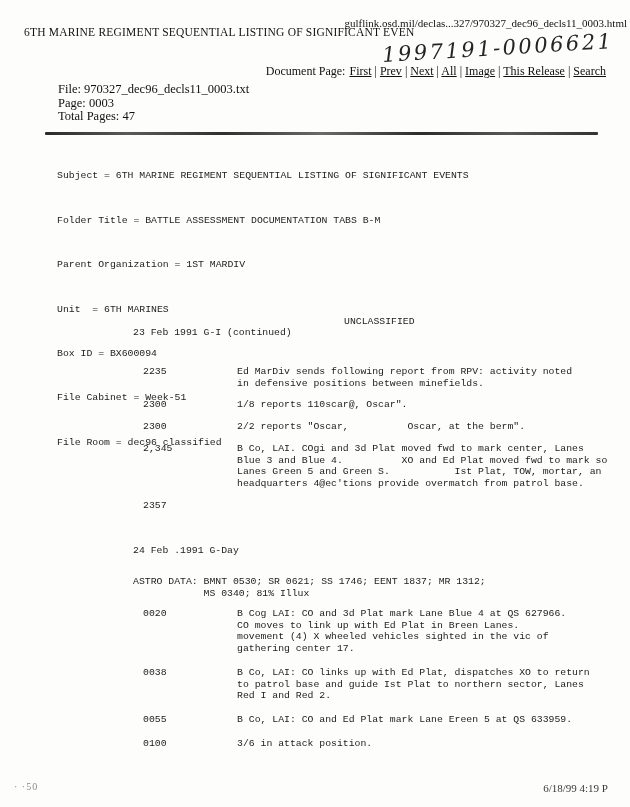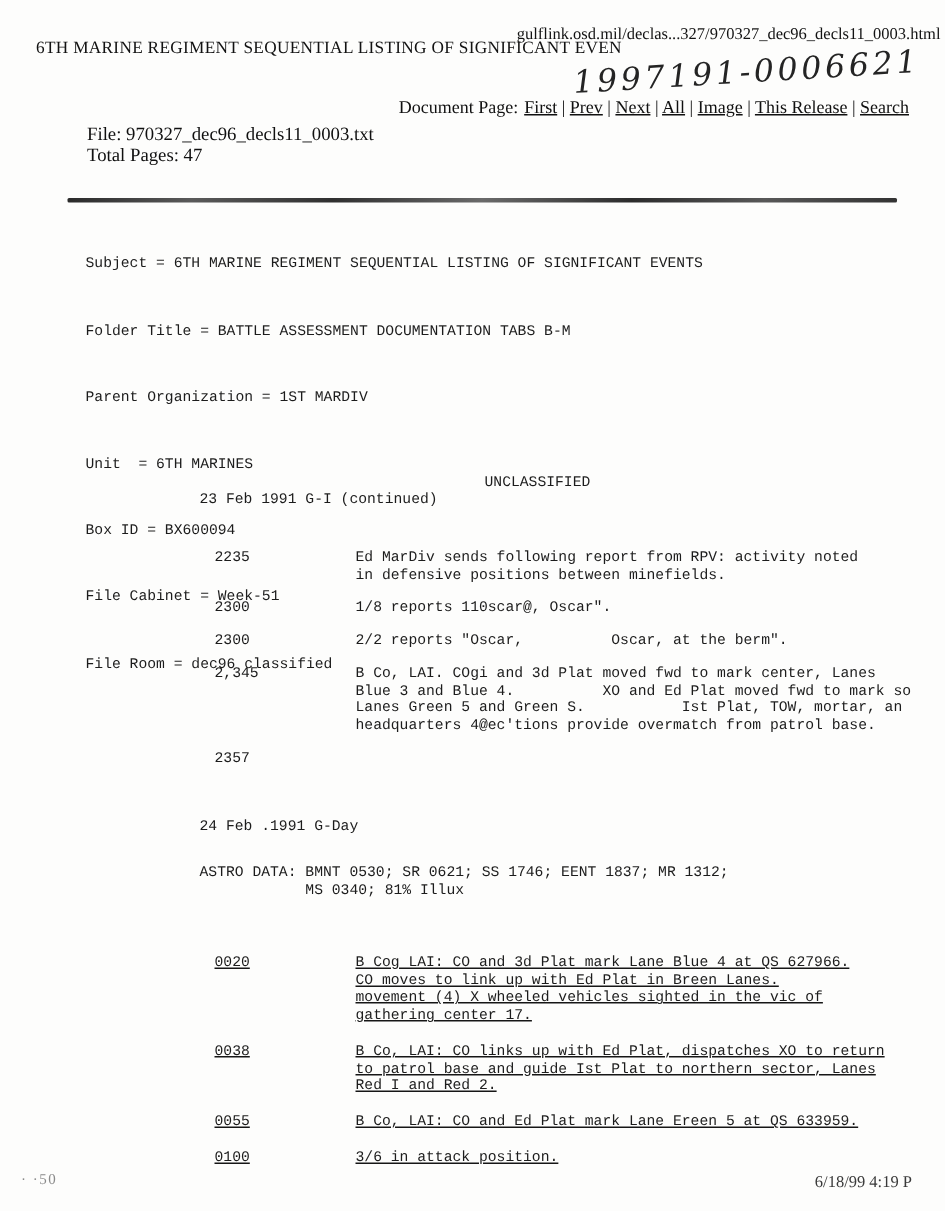--- a/index.html
+++ b/index.html
@@ -50,26 +50,26 @@
     border-radius:1px;
   }
   
   .mono{
     font-family:"Liberation Mono", monospace;
     font-size:9.8px;line-height:11.7px;
     color:#1c1c1c;white-space:pre;
   }
   .meta{position:absolute;top:147px;left:57px;}
   .meta .mline{margin-bottom:9.3px;}
-  .classif{position:absolute;top:316px;left:323px;}
+  .classif{position:absolute;top:316px;left:344px;}
   .h-section1{position:absolute;top:327px;left:133px;}
   .h-section2{position:absolute;top:545px;left:133px;}
   .astro{position:absolute;top:576px;left:133px;}
   .events1{position:absolute;top:366px;left:143px;width:480px;}
-  .events2{position:absolute;top:636px;left:143px;width:480px;text-decoration:underline;}
+  .events2{position:absolute;top:608px;left:143px;width:480px;}
   .event{display:flex;margin-bottom:10px;}
   .events2 .event{margin-bottom:12px;}
   .event .time{width:94px;flex:none;}
   .event .etext{flex:1;}
   
   .foot-left{
     position:absolute;top:781px;left:14px;
     font-size:10px;color:#8a8a8a;letter-spacing:1px;
   }
   .foot-right{
@@ -83,20 +83,21 @@
 <div class="hdr-title">6TH MARINE REGIMENT SEQUENTIAL LISTING OF SIGNIFICANT EVEN</div>
 <div class="hdr-url">gulflink.osd.mil/declas...327/970327_dec96_decls11_0003.html</div>
 <div class="handwrite">1997191-0006621</div>
 
 <div class="docnav">
   <span class="navlabel">Document Page:</span><span class="navlink"><span class="lnk">First</span></span><span class="navlink"><span class="lnk">Prev</span></span><span class="navlink"><span class="lnk">Next</span></span><span class="navlink"><span class="lnk">All</span></span><span class="navlink"><span class="lnk">Image</span></span><span class="navlink"><span class="lnk">This Release</span></span><span class="navlink"><span class="lnk">Search</span></span>
 </div>
 
 <div class="fileinfo">
   <div>File: 970327_dec96_decls11_0003.txt</div>
+  <div>Page: 0003</div>
   <div>Total Pages: 47</div>
 </div>
 
 <div class="rule"></div>
 
 <div class="meta mono">
   <div class="mline">Subject = 6TH MARINE REGIMENT SEQUENTIAL LISTING OF SIGNIFICANT EVENTS</div>
   <div class="mline">Folder Title = BATTLE ASSESSMENT DOCUMENTATION TABS B-M</div>
   <div class="mline">Parent Organization = 1ST MARDIV</div>
   <div class="mline">Unit  = 6TH MARINES</div>

